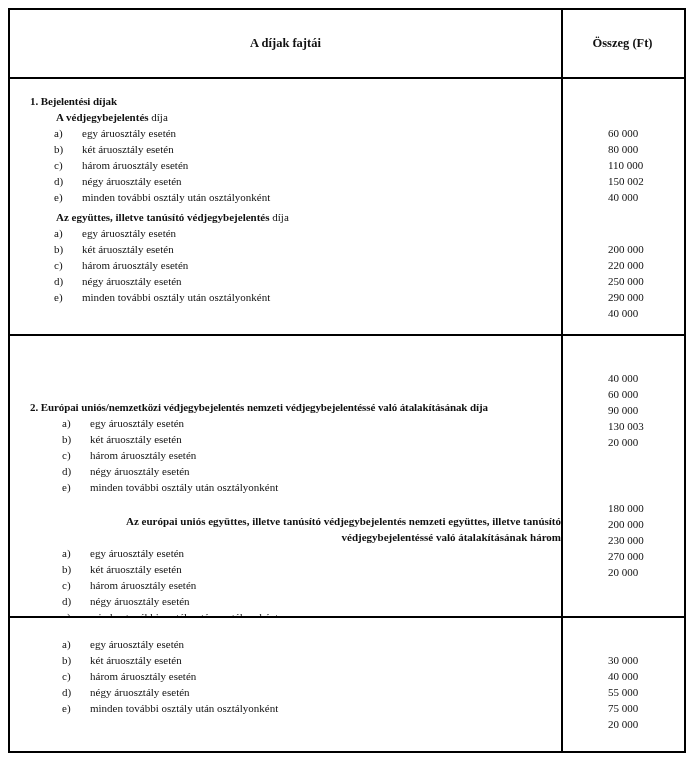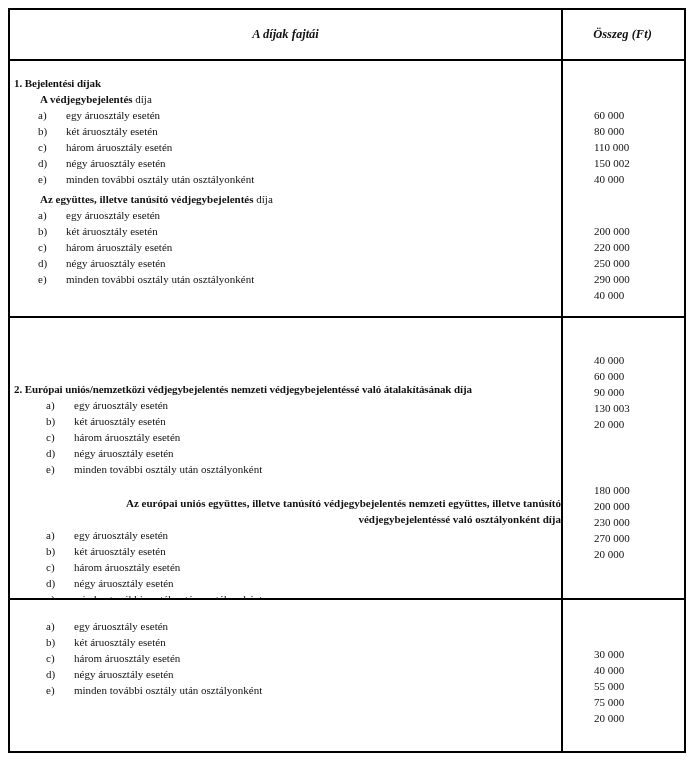--- a/index.html
+++ b/index.html
@@ -6,30 +6,30 @@
   body{
     width:694px;height:761px;background:#ffffff;position:relative;
     font-family:"Liberation Serif", serif;color:#111;
   }
   .fee-table{
     position:absolute;left:8px;top:8px;width:678px;height:745px;
     border:2px solid #000;box-sizing:border-box;background:#fff;
   }
   .table-inner{position:relative;width:100%;height:100%;display:flex;flex-direction:column;}
   .col-divider{position:absolute;left:551px;top:0;bottom:0;width:2px;background:#000;z-index:2;}
-  .header-row{height:49px;display:flex;flex:none;font-style:italic;}
+  .header-row{height:67px;display:flex;flex:none;}
   .hcell{display:flex;align-items:center;justify-content:center;font-weight:bold;font-size:12.5px;}
   .hcell.left{width:551px;flex:none;}
   .hcell.right{flex:1;}
   .section{border-top:2px solid #000;box-sizing:border-box;display:flex;overflow:hidden;}
   .sec-0{height:257px;flex:none;}
   .sec-1{height:282px;flex:none;}
   .sec-2{flex:1;}
-  .left-col{width:551px;flex:none;box-sizing:border-box;padding-left:4px;}
-  .right-col{flex:1;box-sizing:border-box;padding-left:33px;}
+  .left-col{width:551px;flex:none;box-sizing:border-box;padding-left:20px;}
+  .right-col{flex:1;box-sizing:border-box;padding-left:47px;}
   .tline{line-height:16px;font-size:11px;}
   .section-title{font-weight:bold;white-space:nowrap;letter-spacing:-0.1px;}
   .block-heading{font-weight:bold;}
   .heading-regular{font-weight:normal;}
   .fee-item{display:flex;}
   .fee-item .lbl{width:28px;flex:none;}
   .ind-s1 .fee-item{margin-left:24px;}
   .ind-s1 .block-heading{margin-left:26px;}
   .ind-s2 .fee-item{margin-left:32px;}
   .ind-s2 .block-heading{margin-left:4px;text-align:right;}
@@ -124,21 +124,21 @@
           </div>
           <div class="tline fee-item">
             <span class="lbl">d)</span>
             <span class="txt">négy áruosztály esetén</span>
           </div>
           <div class="tline fee-item">
             <span class="lbl">e)</span>
             <span class="txt">minden további osztály után osztályonként</span>
           </div>
           <div class="tline block-heading" style="margin-top: 18px;">Az európai uniós együttes, illetve tanúsító védjegybejelentés nemzeti együttes, illetve tanúsító</div>
-          <div class="tline block-heading">védjegybejelentéssé való osztályonként díja</div>
+          <div class="tline block-heading">védjegybejelentéssé való átalakításának három</div>
           <div class="tline fee-item">
             <span class="lbl">a)</span>
             <span class="txt">egy áruosztály esetén</span>
           </div>
           <div class="tline fee-item">
             <span class="lbl">b)</span>
             <span class="txt">két áruosztály esetén</span>
           </div>
           <div class="tline fee-item">
             <span class="lbl">c)</span>
@@ -187,21 +187,21 @@
           <div class="tline fee-item">
             <span class="lbl">d)</span>
             <span class="txt">négy áruosztály esetén</span>
           </div>
           <div class="tline fee-item">
             <span class="lbl">e)</span>
             <span class="txt">minden további osztály után osztályonként</span>
           </div>
         </div>
         <div class="right-col" style="padding-top: 18px;">
-          <div class="amount-group" style="margin-top: 28px;">
+          <div class="amount-group" style="margin-top: 16px;">
             <div class="amount">30 000</div>
             <div class="amount">40 000</div>
             <div class="amount">55 000</div>
             <div class="amount">75 000</div>
             <div class="amount">20 000</div>
           </div>
         </div>
       </div>
     <div class="col-divider"></div>
   </div>

